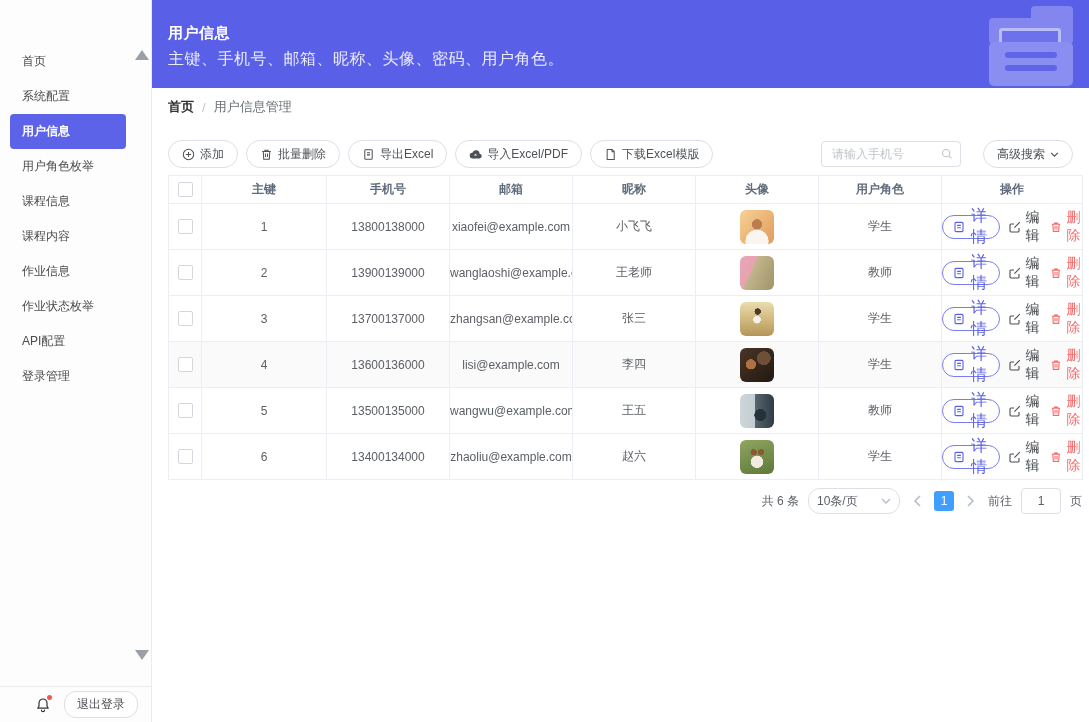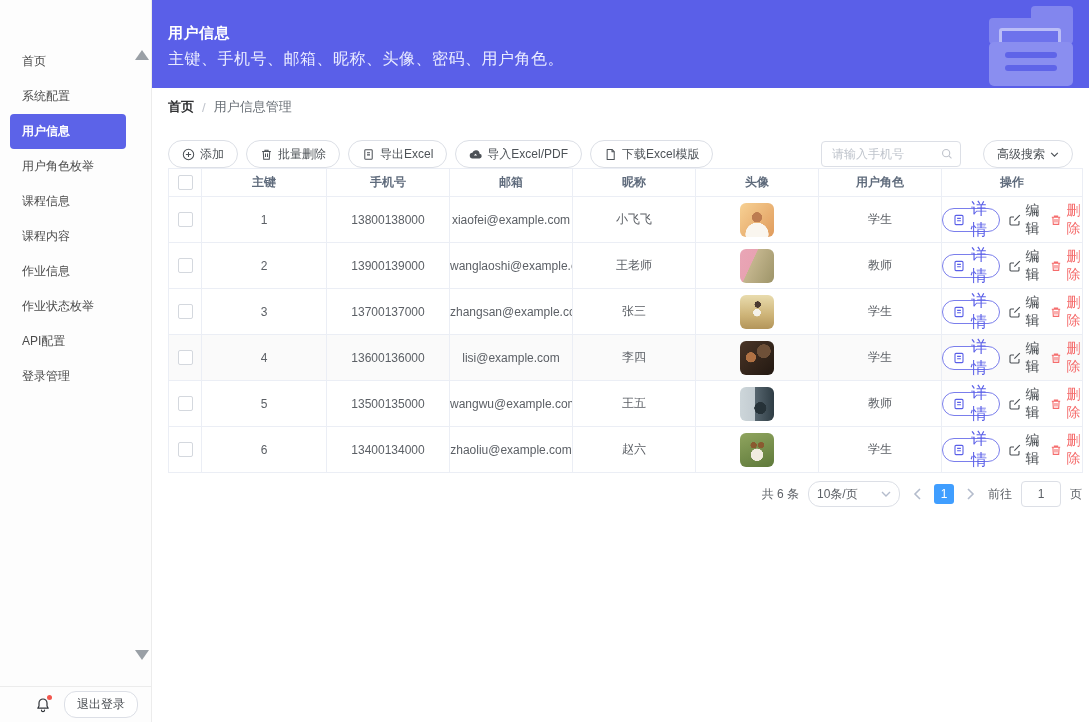--- a/index.html
+++ b/index.html
@@ -46,21 +46,21 @@
         border-radius:15px;background:#fff;font-size:12px;color:#4d5257;cursor:pointer;white-space:nowrap;}
   .pill svg{width:13px;height:13px;flex:none;}
   .toolbar-right{display:flex;align-items:center;gap:22px;}
   .search-box{position:relative;width:140px;}
   .search-box input{width:100%;height:26px;box-sizing:border-box;border:1px solid #dcdfe6;border-radius:4px;
                     padding:0 26px 0 10px;font-size:12px;color:#333;outline:none;background:#fff;}
   .search-box input::placeholder{color:#bfc4cc;}
   .search-ic{position:absolute;right:8px;top:7px;width:12px;height:12px;color:#c0c4cc;}
 
   
-  table{border-collapse:collapse;table-layout:fixed;width:914px;font-size:12px;background:#fff;}
+  table{margin-top:7px;border-collapse:collapse;table-layout:fixed;width:914px;font-size:12px;background:#fff;}
   th,td{border:1px solid #ebeef5;text-align:center;padding:0;overflow:hidden;}
   th{height:27px;color:#5f6b7c;font-weight:bold;background:#fff;}
   td{height:45px;color:#5c6066;}
   tr.highlighted td{background:#fafafa;}
   .checkbox{display:inline-block;width:13px;height:13px;border:1px solid #d4d8de;border-radius:2px;background:#fff;vertical-align:middle;cursor:pointer;}
   .avatar{display:inline-block;width:34px;height:34px;border-radius:6px;vertical-align:middle;}
   .theme-warm-portrait{background:
       radial-gradient(circle at 50% 92%, #faf6ef 0 32%, rgba(0,0,0,0) 33%),
       radial-gradient(circle at 50% 42%, #bd7c50 0 19%, rgba(0,0,0,0) 20%),
       linear-gradient(130deg,#f7d194,#e09b5c);}

